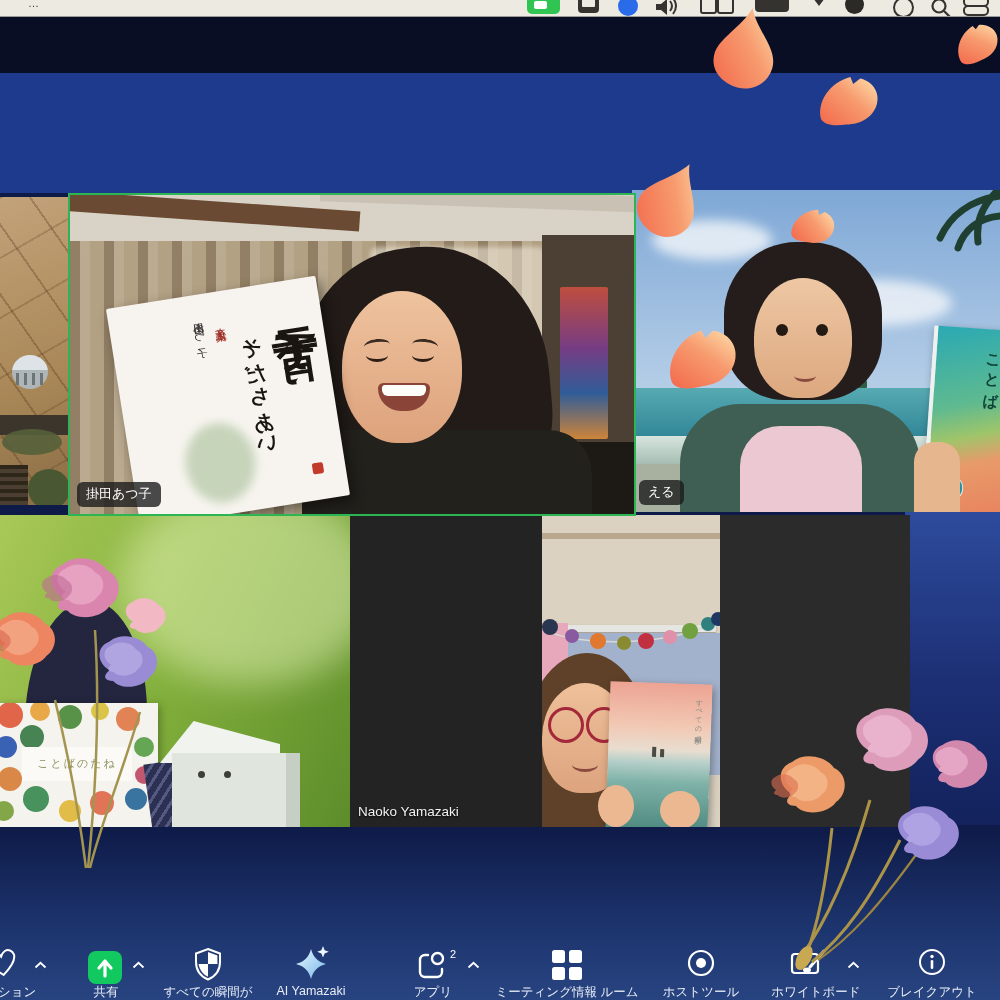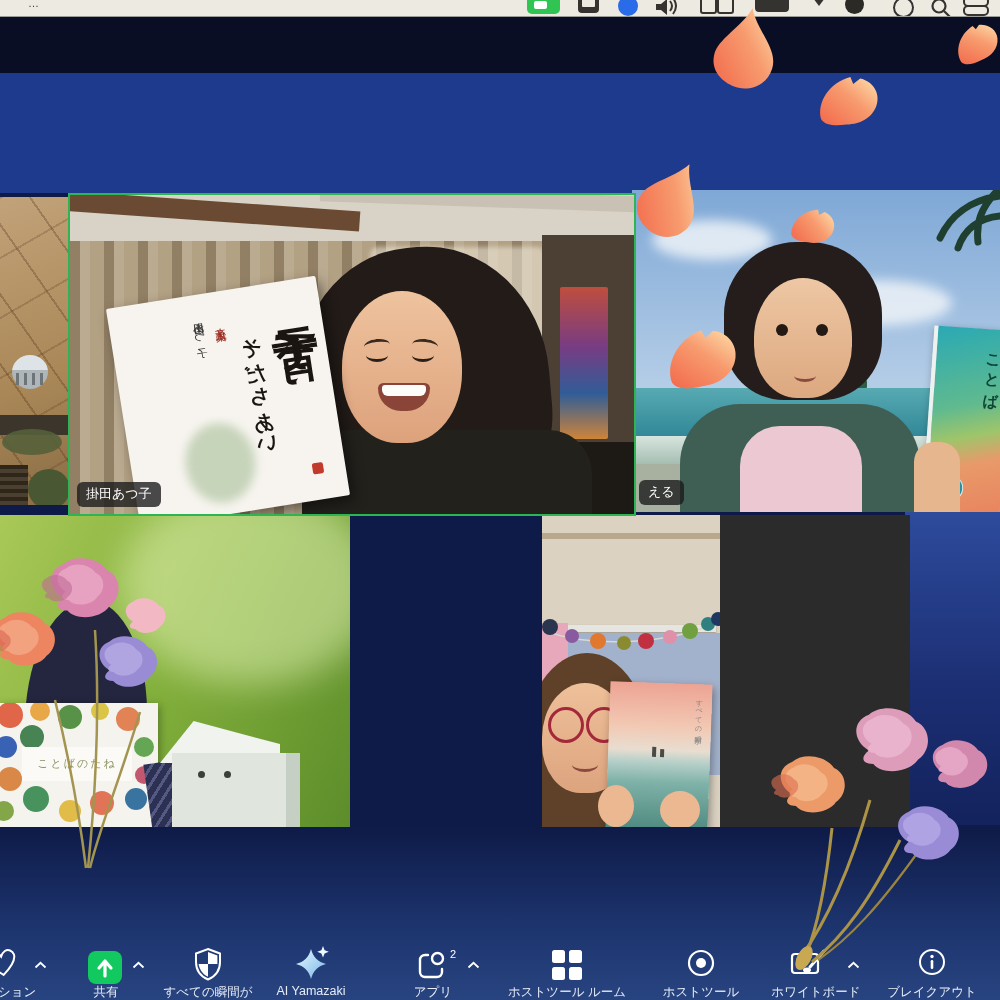--- a/index.html
+++ b/index.html
@@ -301,20 +301,23 @@
         </div>
     </div>
     <div class="g-cloth"></div>
     <div class="g-roof"></div>
     <div class="g-house">
       <div class="g-door" style="left:26px;"></div>
         <div class="g-door" style="left:52px;"></div>
     </div>
   </div>
 
+  <div class="tile t-naoko">
+    <div class="n-label">Naoko Yamazaki</div>
+  </div>
 
   <div class="tile t-glass">
     <div class="w-beam"></div>
     <div class="w-rail"></div>
     <div class="w-board"></div>
     <div class="w-pink"></div>
     <svg width="178" height="60" style="position:absolute;left:0;top:96px;">
       <path d="M0 18 C40 38 130 34 178 10" stroke="#d8d8d4" stroke-width="1.5" fill="none"></path>
       <circle cx="8" cy="16" r="8" fill="#2a3550"></circle>
         <circle cx="30" cy="25" r="7" fill="#8a5aa0"></circle>
@@ -401,21 +404,21 @@
     <div class="tb-label" style="left:-8px;right:8px;">アプリ</div>
   </div>
 
   <div class="tbi" style="left:494px;width:146px;">
     <svg width="30" height="30" style="position:absolute;left:58px;top:6px;">
       <rect x="0" y="0" width="13" height="13" rx="2.5" fill="#fff"></rect>
         <rect x="17" y="0" width="13" height="13" rx="2.5" fill="#fff"></rect>
       <rect x="0" y="17" width="13" height="13" rx="2.5" fill="#fff"></rect>
         <rect x="17" y="17" width="13" height="13" rx="2.5" fill="#fff"></rect>
     </svg>
-    <div class="tb-label">ホストツール ルーム</div>
+    <div class="tb-label">ミーティング情報 ルーム</div>
   </div>
 
   <div class="tbi" style="left:648px;width:106px;">
     <svg width="30" height="30" style="position:absolute;left:38px;top:4px;">
       <circle cx="15" cy="15" r="12" stroke="#fff" stroke-width="2.2" fill="none"></circle>
       <circle cx="15" cy="15" r="5" fill="#fff"></circle>
     </svg>
     <div class="tb-label">ホストツール</div>
   </div>
 

